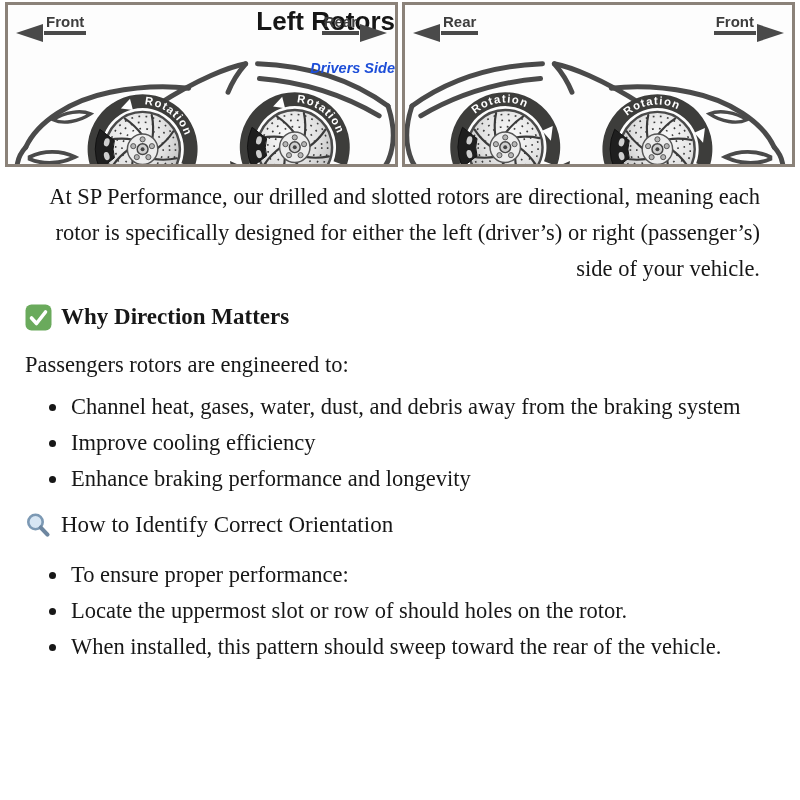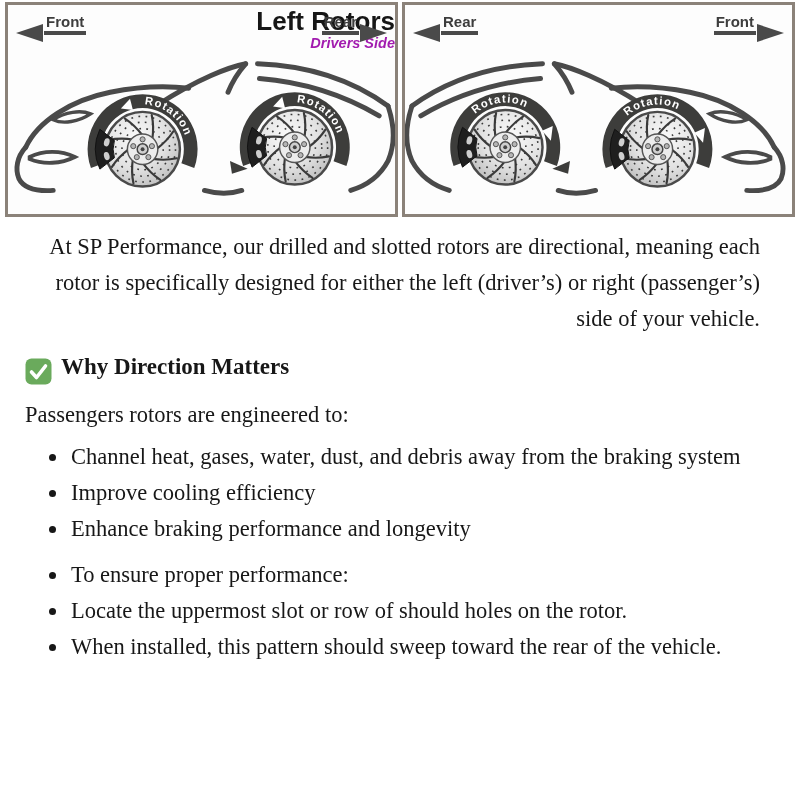--- a/index.html
+++ b/index.html
@@ -7,40 +7,41 @@
   body {
     width: 800px; height: 800px; overflow: hidden;
     font-family: "Liberation Serif", serif;
     color: #171717;
   }
 
   
   .diagram {
     display: flex; gap: 4px;
     padding: 2px 5px 0 5px;
-    height: 217px;
+    height: 167px;
   }
   .panel {
     flex: 1;
     border: 3px solid #8b8279;
     background: #fdfdfd;
     position: relative;
     overflow: hidden;
   }
   .panel-header { position: relative; height: 46px; }
   .titles { text-align: right; padding-top: 3px; }
   .panel-title {
     font-family: "Liberation Sans", sans-serif;
     font-weight: bold; font-size: 26px; line-height: 27px; color: #161616;
     letter-spacing: 0px;
   }
   .panel-sub {
     font-family: "Liberation Sans", sans-serif;
-    font-weight: bold; font-style: italic; font-size: 14.5px; color: #a21caf;
+    font-weight: bold; font-style: italic; font-size: 14.5px; color: #1d4ed8;
     line-height: 16px;
+    margin-top: 25px;
   }
   .dir {
     position: absolute; top: 8px;
     font-family: "Liberation Sans", sans-serif;
     font-weight: bold; font-size: 15px; color: #3d3d3d;
     border-bottom: 4px solid #4a4a4a;
     padding: 0 2px 1px 2px;
   }
   .dir-left  { left: 36px; }
   .dir-right { right: 36px; }
@@ -53,21 +54,21 @@
   .tri-right { right: -28px; border-left: 27px solid #4a4a4a; }
   .car-svg { display: block; width: 100%; height: 162px; }
 
   
   .article { padding: 12px 40px 0 25px; font-size: 22.5px; line-height: 36px; }
   .article p.intro { margin: 0 0 12px 0; text-align: right; }
   .sec-head {
     display: flex; align-items: center; gap: 9px;
     font-size: 23px; line-height: 36px;
   }
-  .sec-head.bold { font-weight: bold; margin: 12px 0 12px 0; align-items: flex-end; }
+  .sec-head.bold { font-weight: bold; margin: 12px 0 12px 0; }
   .sec-head.normal { font-weight: normal; margin: 10px 0 14px 0; }
   .lead { margin: 0 0 6px 0; }
   ul { margin: 6px 0 10px 0; padding-left: 44px; list-style: disc; }
   li { margin: 0; padding-left: 2px; }
   .icon-check { width: 27px; height: 27px; flex: 0 0 27px; display: inline-block; }
   .icon-mag { width: 27px; height: 27px; flex: 0 0 27px; display: inline-block; }
 </style>
 </head>
 <body>
 
@@ -237,20 +238,29 @@
   </h2>
 
   <p class="lead">Passengers rotors are engineered to:</p>
 
   <ul>
     <li>Channel heat, gases, water, dust, and debris away from the braking system</li>
     <li>Improve cooling efficiency</li>
     <li>Enhance braking performance and longevity</li>
   </ul>
 
+  <h3 class="sec-head normal">
+    <span class="icon-mag">
+      <svg viewBox="0 0 27 27" width="27" height="27">
+        <circle cx="10.5" cy="10" r="7.2" fill="#d7e6f4" stroke="#7c99b4" stroke-width="2.6"></circle>
+        <line x1="15.8" y1="15.6" x2="22.5" y2="22.6" stroke="#6d86a0" stroke-width="4.2" stroke-linecap="round"></line>
+      </svg>
+    </span>
+    <span>How to Identify Correct Orientation</span>
+  </h3>
 
   <ul>
     <li>To ensure proper performance:</li>
     <li>Locate the uppermost slot or row of should holes on the rotor.</li>
     <li>When installed, this pattern should sweep toward the rear of the vehicle.</li>
   </ul>
 
 </main>
 
 </body></html>

